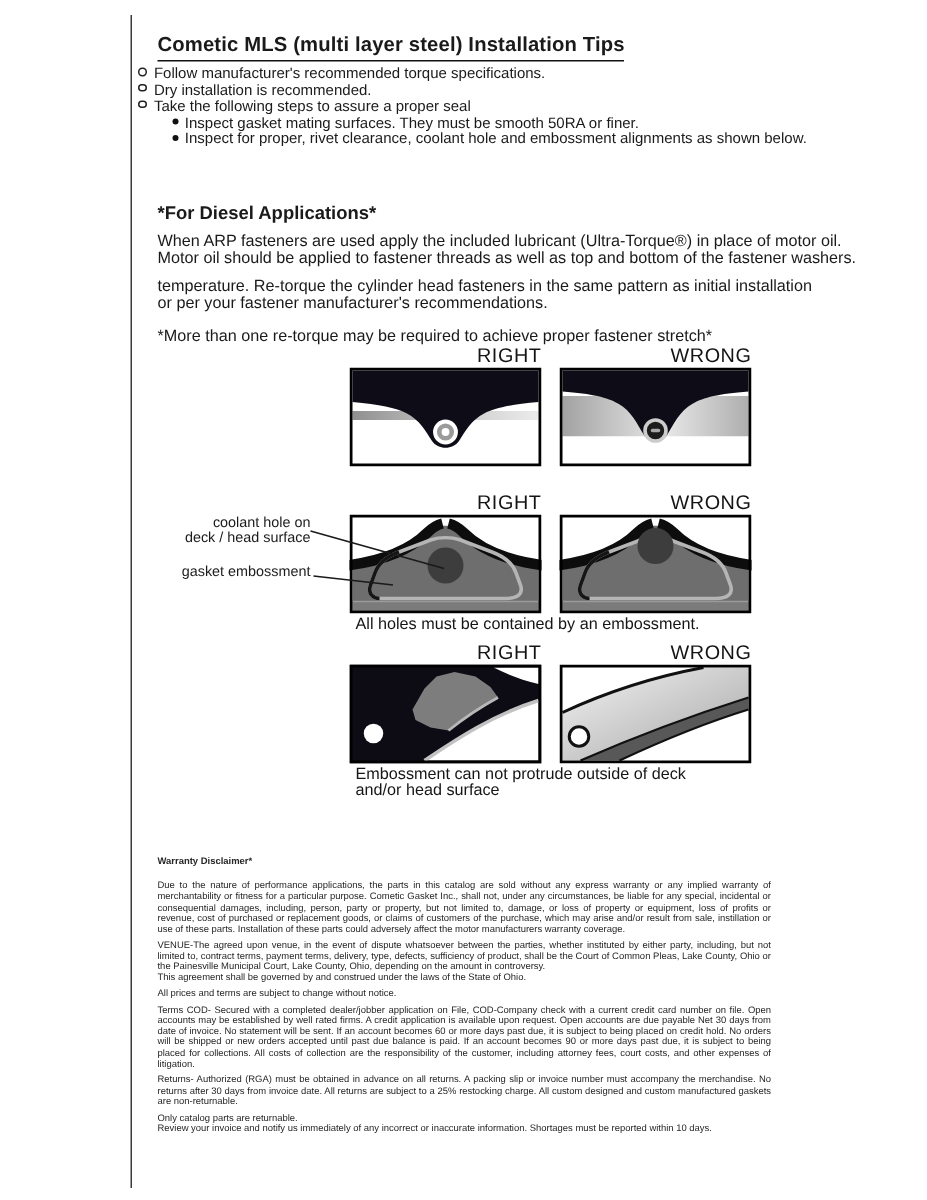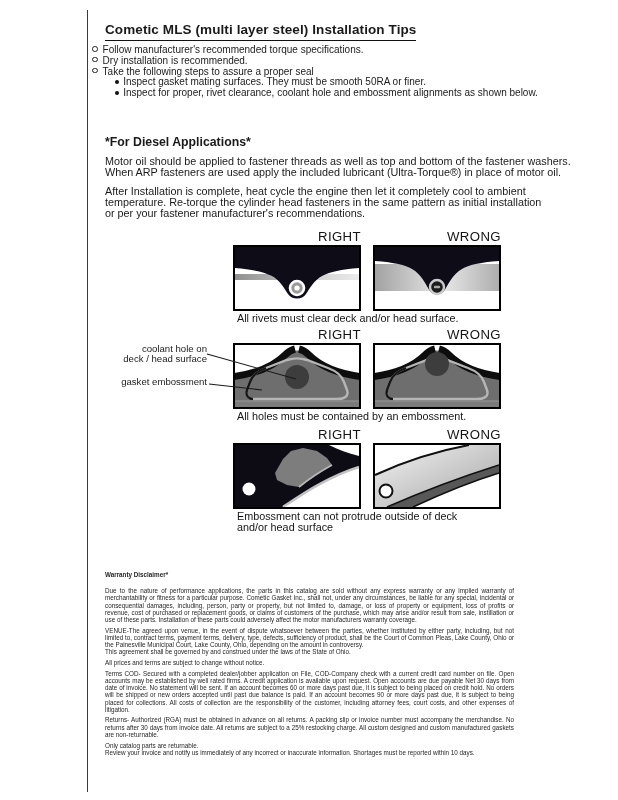--- a/index.html
+++ b/index.html
@@ -56,28 +56,28 @@
     <div class="brow"><span class="dot-o"></span><span>Follow manufacturer's recommended torque specifications.</span></div>
     <div class="brow"><span class="dot-o"></span><span>Dry installation is recommended.</span></div>
     <div class="brow"><span class="dot-o"></span><span>Take the following steps to assure a proper seal</span></div>
     <div class="brow sub"><span class="dot-f"></span><span>Inspect gasket mating surfaces.  They must be smooth 50RA or finer.</span></div>
     <div class="brow sub"><span class="dot-f"></span><span>Inspect for proper, rivet clearance, coolant hole and embossment alignments as shown below.</span></div>
   </div>
 
   <div class="diesel">
     <h2>*For Diesel Applications*</h2>
     <div class="para">
+      <div>When ARP fasteners are used apply the included lubricant (Ultra-Torque®) in place of motor oil.</div>
       <div>Motor oil should be applied to fastener threads as well as top and bottom of the fastener washers.</div>
-      <div>When ARP fasteners are used apply the included lubricant (Ultra-Torque®) in place of motor oil.</div>
     </div>
     <div class="para">
-      <div>After Installation is complete, heat cycle the engine then let it completely cool to ambient</div>
       <div>temperature. Re-torque the cylinder head fasteners in the same pattern as initial installation</div>
       <div>or per your fastener manufacturer's recommendations.</div>
     </div>
+    <div class="note">*More than one re-torque may be required to achieve proper fastener stretch*</div>
   </div>
 
   <div class="diag-row r1">
     <div class="lblrow">
       <div>RIGHT</div>
       <div>WRONG</div>
     </div>
     <div class="panels">
       <svg class="panel" viewBox="0 0 128 66">
         <defs>
@@ -105,21 +105,20 @@
           </defs>
         <rect width="128" height="66" fill="#fff"></rect>
         <rect x="2" y="19" width="124" height="27" fill="url(#g1w)"></rect>
         <rect x="2" y="46" width="124" height="18" fill="#fff"></rect>
         <path d="M2,2 H126 V16 C106,17.5 96,20 89,24 C80,29 76,38 72,44.5 C68,51 60,51 56,44.5 C52,38 48,29 39,24 C32,20 22,17.5 2,16 Z" fill="#0e0c17"></path>
         <circle cx="64" cy="42" r="7" fill="#1c1c1c" stroke="#cccccc" stroke-width="2.4"></circle>
         <rect x="60.8" y="40.8" width="6.4" height="2.4" rx="1.2" fill="#a8a8a8"></rect>
         <rect x="1" y="1" width="126" height="64" fill="none" stroke="#000" stroke-width="2"></rect>
       </svg>
     </div>
-    <div class="cap">All rivets must clear deck and/or head surface.</div>
   </div>
 
   <div class="diag-row r2">
     <div class="lblrow">
       <div>RIGHT</div>
       <div>WRONG</div>
     </div>
     <div class="panels">
       <svg class="panel" viewBox="0 0 128 66">
         <rect width="128" height="66" fill="#fff"></rect>

